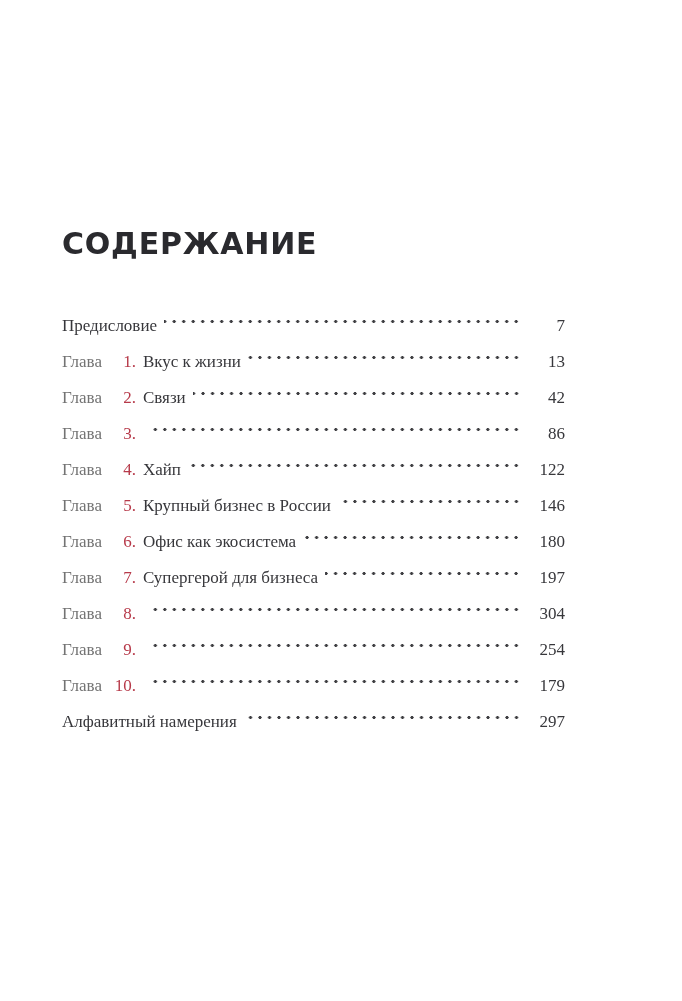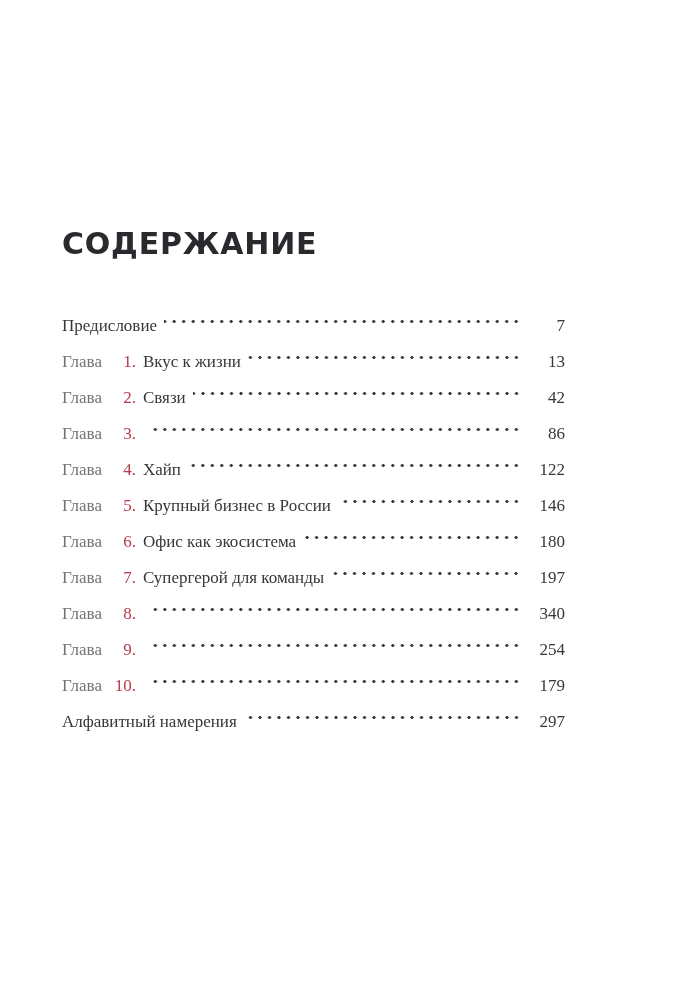--- a/index.html
+++ b/index.html
@@ -125,30 +125,30 @@
         <span class="chap">Глава</span>
         <span class="num">6.</span>
         <span class="entry-title">Офис как экосистема</span>
         <span class="leader"></span>
         <span class="pagenum">180</span>
       </li>
 
       <li class="toc-row">
         <span class="chap">Глава</span>
         <span class="num">7.</span>
-        <span class="entry-title">Супергерой для команды</span>
+        <span class="entry-title">Супергерой для бизнеса</span>
         <span class="leader"></span>
         <span class="pagenum">197</span>
       </li>
 
       <li class="toc-row">
         <span class="chap">Глава</span>
         <span class="num">8.</span>
         <span class="leader"></span>
-        <span class="pagenum">340</span>
+        <span class="pagenum">304</span>
       </li>
 
       <li class="toc-row">
         <span class="chap">Глава</span>
         <span class="num">9.</span>
         <span class="leader"></span>
         <span class="pagenum">254</span>
       </li>
 
       <li class="toc-row">

